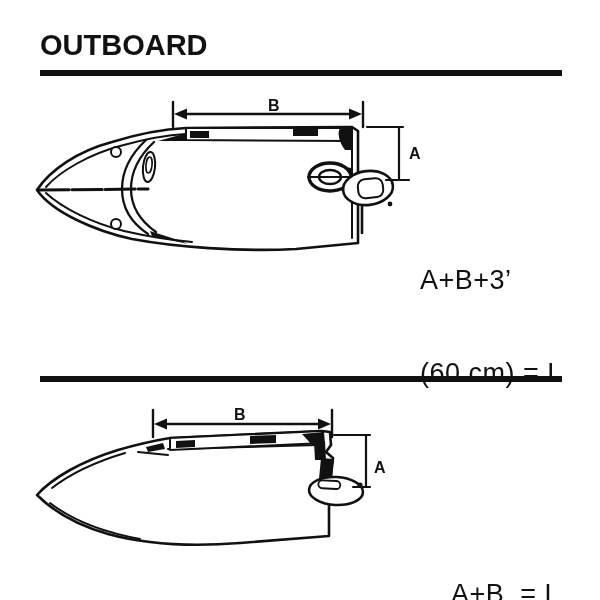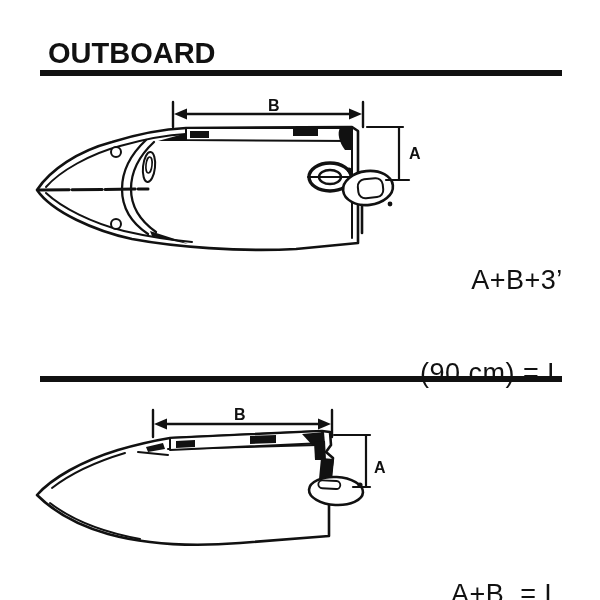--- a/index.html
+++ b/index.html
@@ -1,34 +1,34 @@
 <!DOCTYPE html>
 <html><head>
 <meta charset="utf-8">
 <style>
   html,body{margin:0;padding:0;background:#fff;}
   .page{
     position:relative;width:600px;height:600px;background:#ffffff;overflow:hidden;
     font-family:"Liberation Sans","DejaVu Sans",sans-serif;color:#111;
   }
   .section-title{
-    position:absolute;margin:8px;font-size:29px;font-weight:700;letter-spacing:0px;
+    position:absolute;margin:0;font-size:29px;font-weight:700;letter-spacing:0px;
     color:#111;white-space:nowrap;
   }
   #title-outboard{left:40px;top:29px;}
   #title-inboard{left:40px;top:335px;}
   .heading-rule{position:absolute;left:40px;width:522px;height:6px;background:#111;}
   #rule-outboard{top:70px;}
   #rule-inboard{top:376px;}
   .diagram-svg{position:absolute;left:0;width:600px;height:210px;}
   #svg-outboard{top:85px;}
   #svg-inboard{top:388px;}
   .formula{
     position:absolute;font-size:27px;line-height:31px;font-weight:400;color:#111;
-    white-space:pre;letter-spacing:0.5px;text-align:right;
+    white-space:pre;letter-spacing:0.5px;
   }
   #formula-outboard{left:420px;top:203px;}
   #formula-inboard{left:451px;top:517px;}
   svg text{font-family:"Liberation Sans","DejaVu Sans",sans-serif;fill:#111;}
   .ink{stroke:#111;fill:none;stroke-linecap:round;stroke-linejoin:round;}
   .fillink{fill:#111;stroke:none;}
   .white{fill:#ffffff;}
 </style>
 </head>
 <body>
@@ -99,21 +99,21 @@
     <g>
       <line class="ink" x1="367" y1="127" x2="403" y2="127" stroke-width="2.2"></line>
       <line class="ink" x1="399" y1="127" x2="399" y2="180" stroke-width="2.2"></line>
       <line class="ink" x1="386" y1="180" x2="409" y2="180" stroke-width="2.2"></line>
       <text x="409" y="159" font-size="16" font-weight="600">A</text>
     </g>
   </svg>
 
   <div class="formula" id="formula-outboard">
     <div>A+B+3’</div>
-    <div>(90 cm) = L</div>
+    <div>(60 cm) = L</div>
   </div>
 
   <div class="heading-rule" id="rule-inboard"></div>
 
   <svg class="diagram-svg" id="svg-inboard" viewBox="0 388 600 210">
 
     <g>
       <line class="ink" x1="153" y1="410" x2="153" y2="437" stroke-width="2.4"></line>
       <line class="ink" x1="332" y1="410" x2="332" y2="437" stroke-width="2.4"></line>
       <line class="ink" x1="162" y1="424" x2="323" y2="424" stroke-width="2.4"></line>

